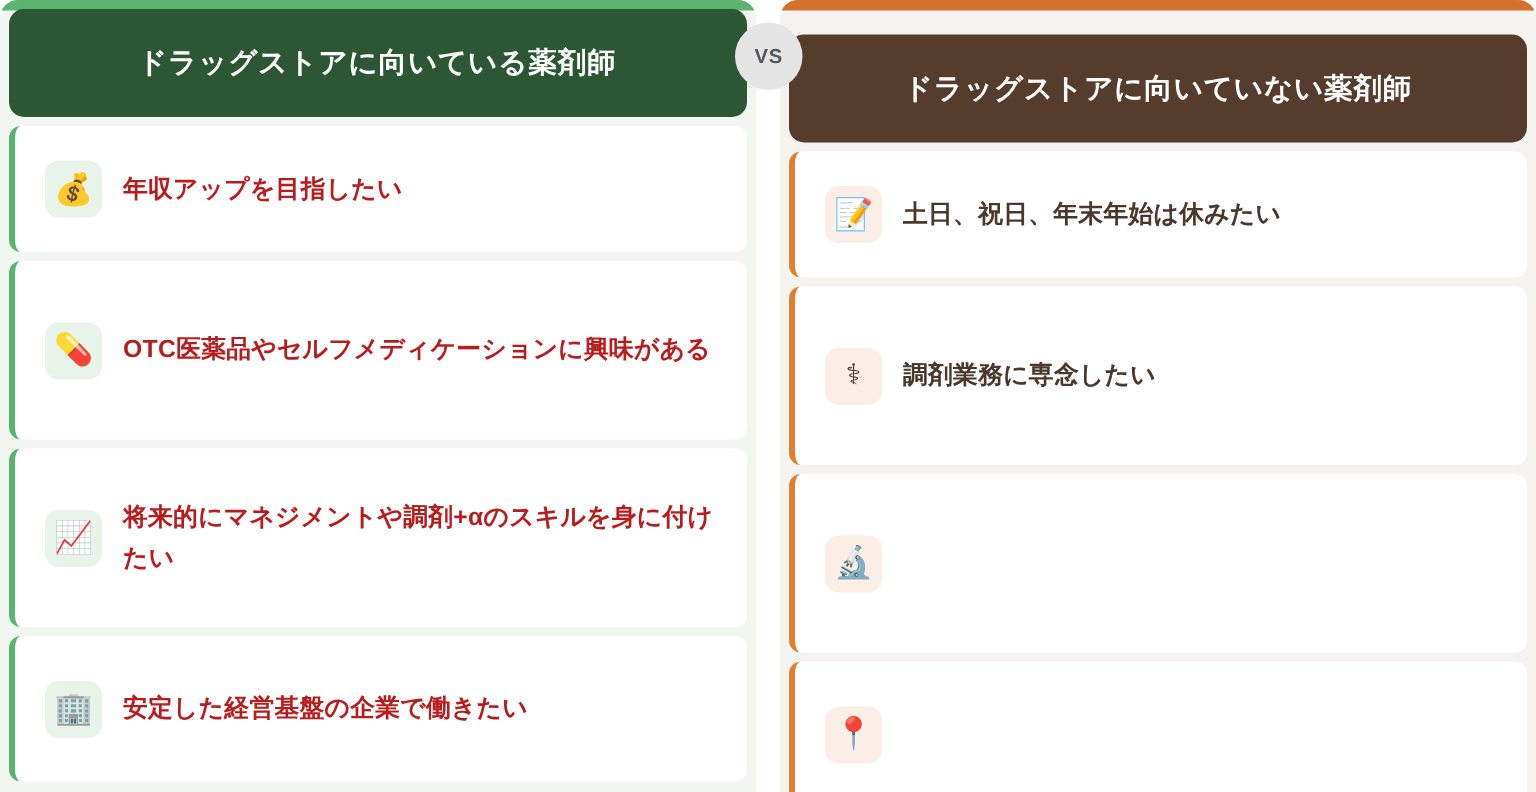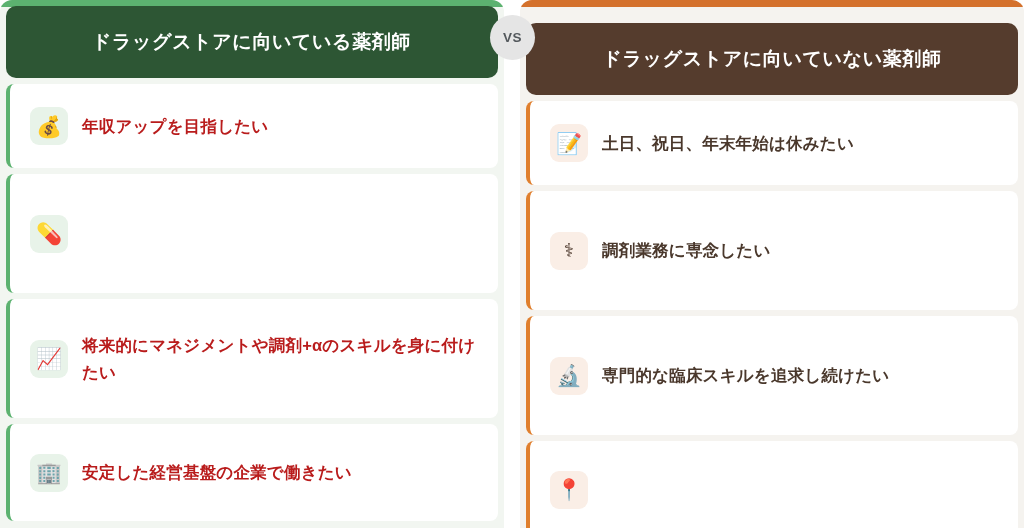--- a/index.html
+++ b/index.html
@@ -147,20 +147,21 @@
 
     <div class="col-body">
 
       <div class="row-card h1">
         <span class="row-icon">💰</span>
         <span class="row-text">年収アップを目指したい</span>
       </div>
 
       <div class="row-card h2">
         <span class="row-icon">💊</span>
+        <span class="row-text">OTC医薬品やセルフメディケーションに興味がある</span>
       </div>
 
       <div class="row-card h3">
         <span class="row-icon">📈</span>
         <span class="row-text">将来的にマネジメントや調剤+αのスキルを身に付けたい</span>
       </div>
 
       <div class="row-card h4">
         <span class="row-icon">🏢</span>
         <span class="row-text">安定した経営基盤の企業で働きたい</span>
@@ -180,21 +181,20 @@
         <span class="row-text">土日、祝日、年末年始は休みたい</span>
       </div>
 
       <div class="row-card h2">
         <span class="row-icon mono">⚕</span>
         <span class="row-text">調剤業務に専念したい</span>
       </div>
 
       <div class="row-card h3">
         <span class="row-icon">🔬</span>
-        <span class="row-text">専門的な臨床スキルを追求し続けたい</span>
       </div>
 
       <div class="row-card h4">
         <span class="row-icon">📍</span>
       </div>
 
     </div>
   </div>
 
   <div class="vs-badge">VS</div>

